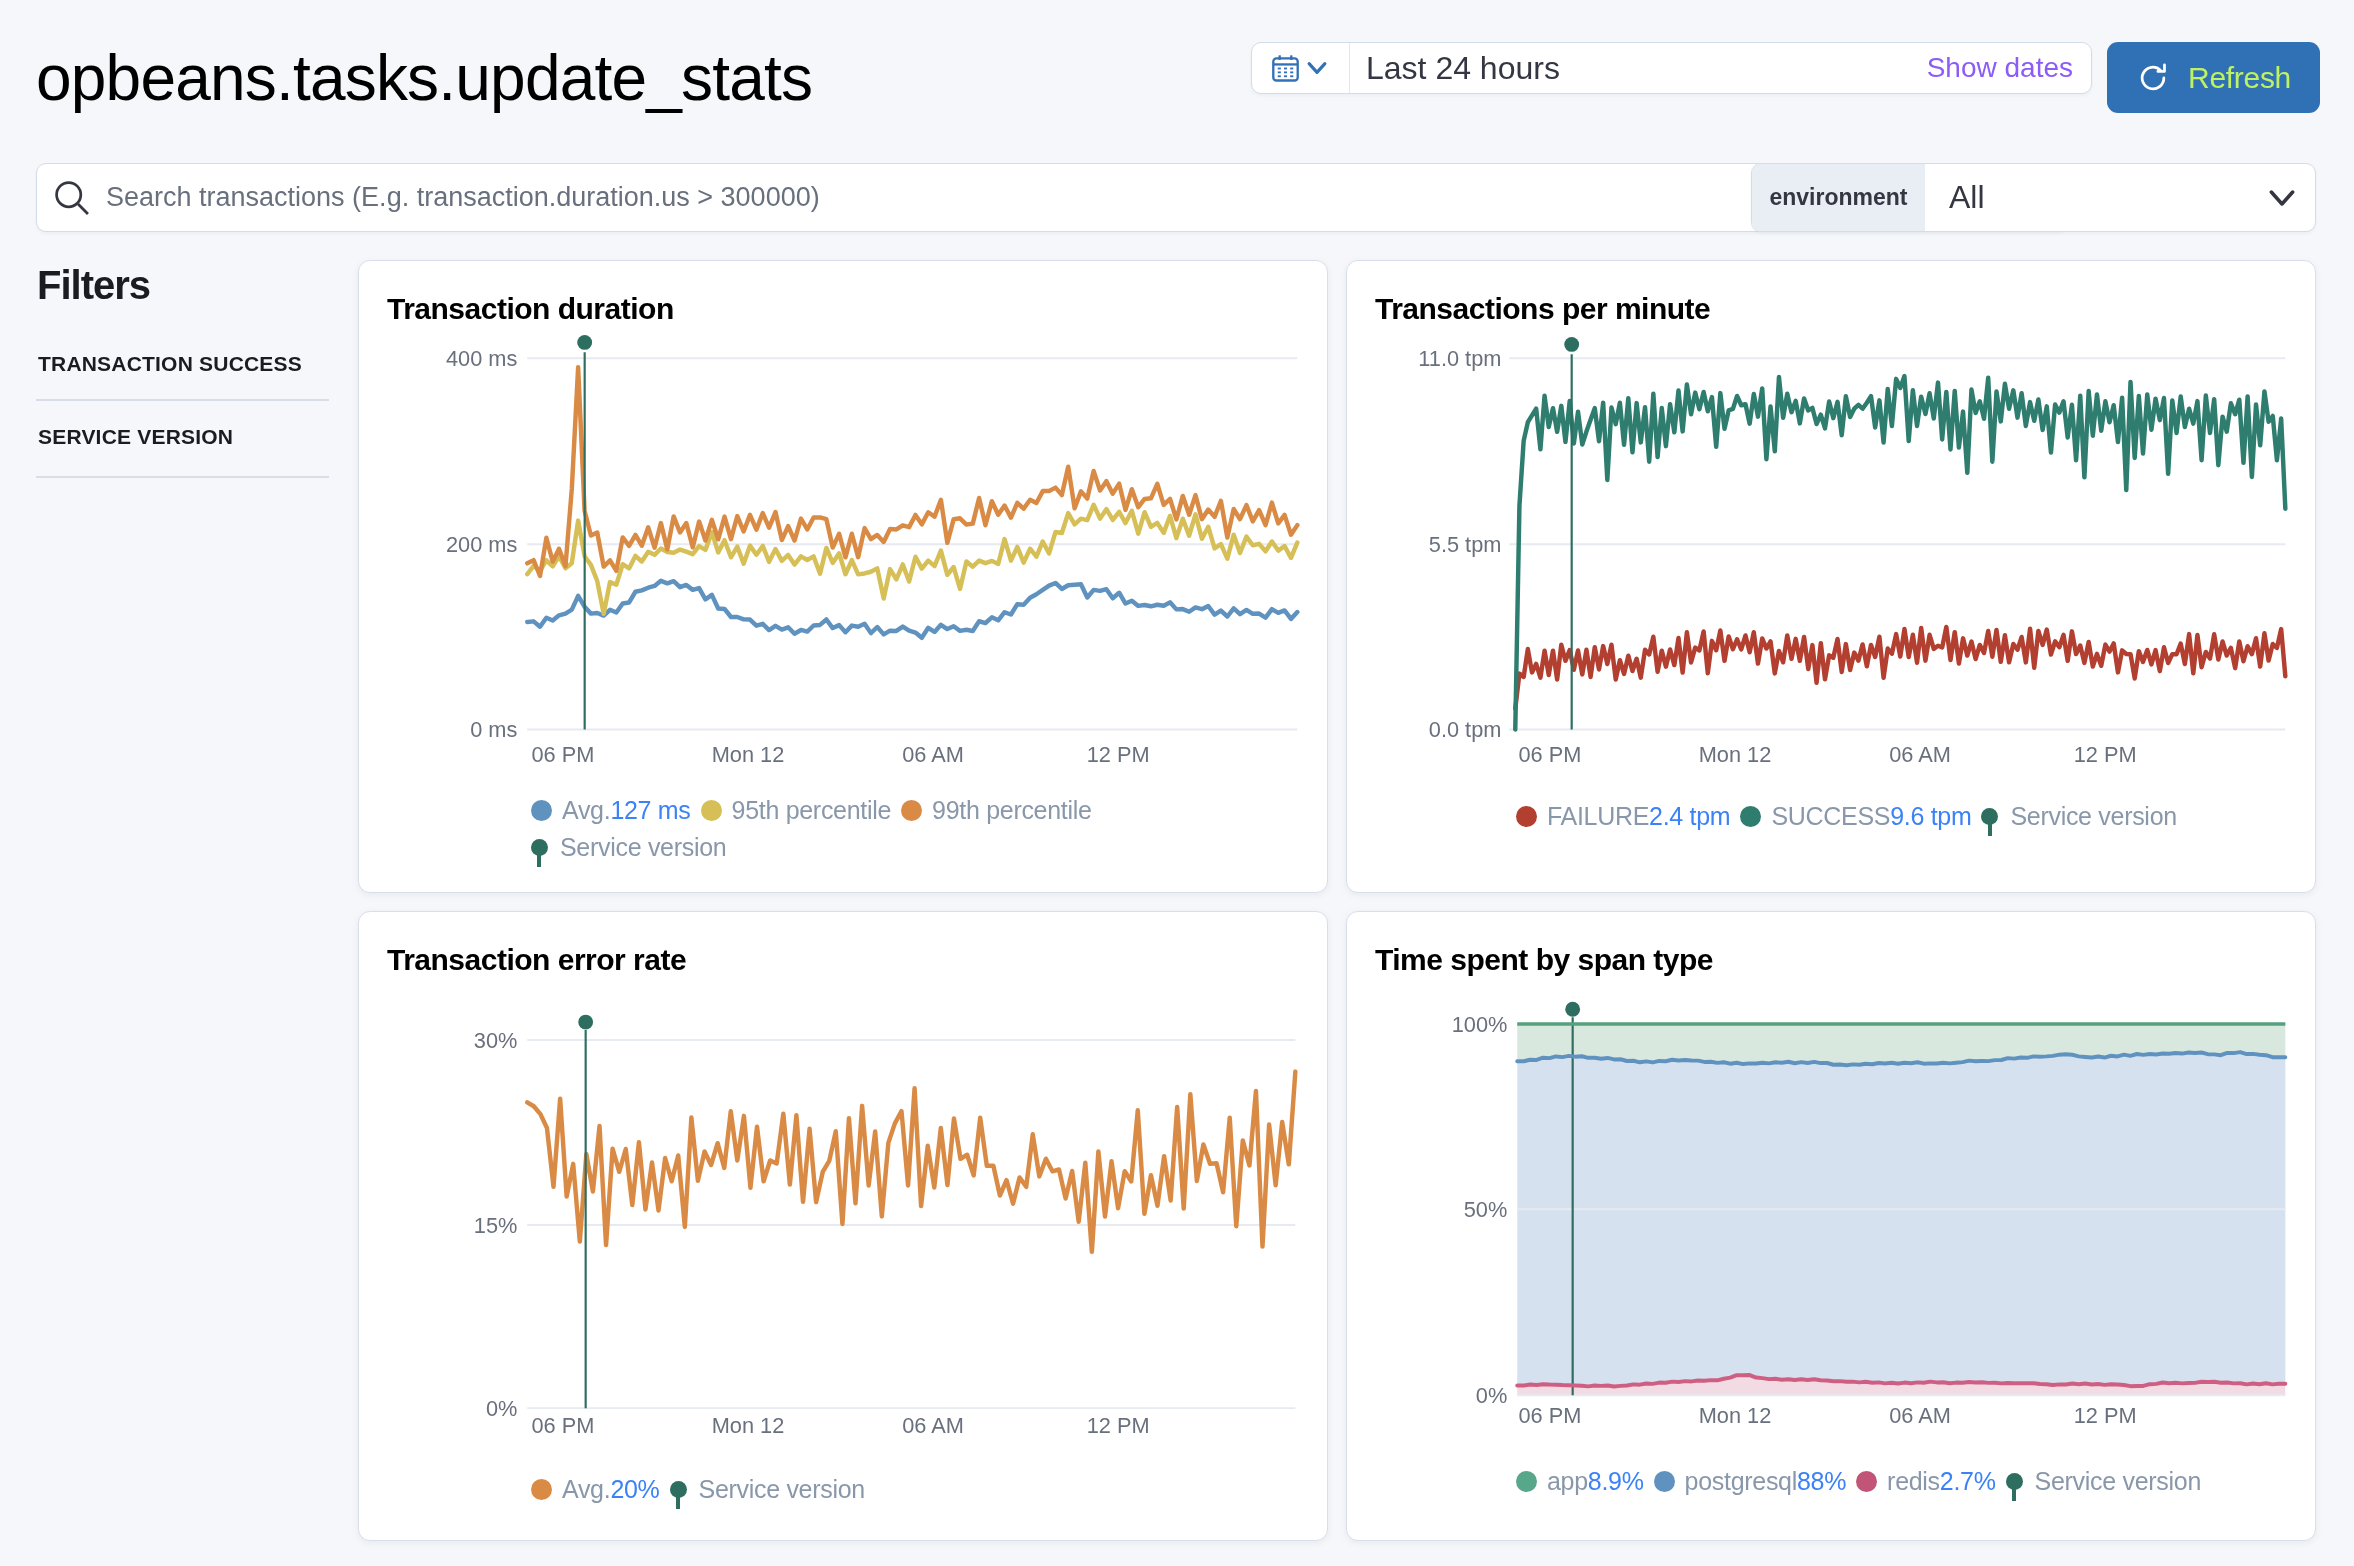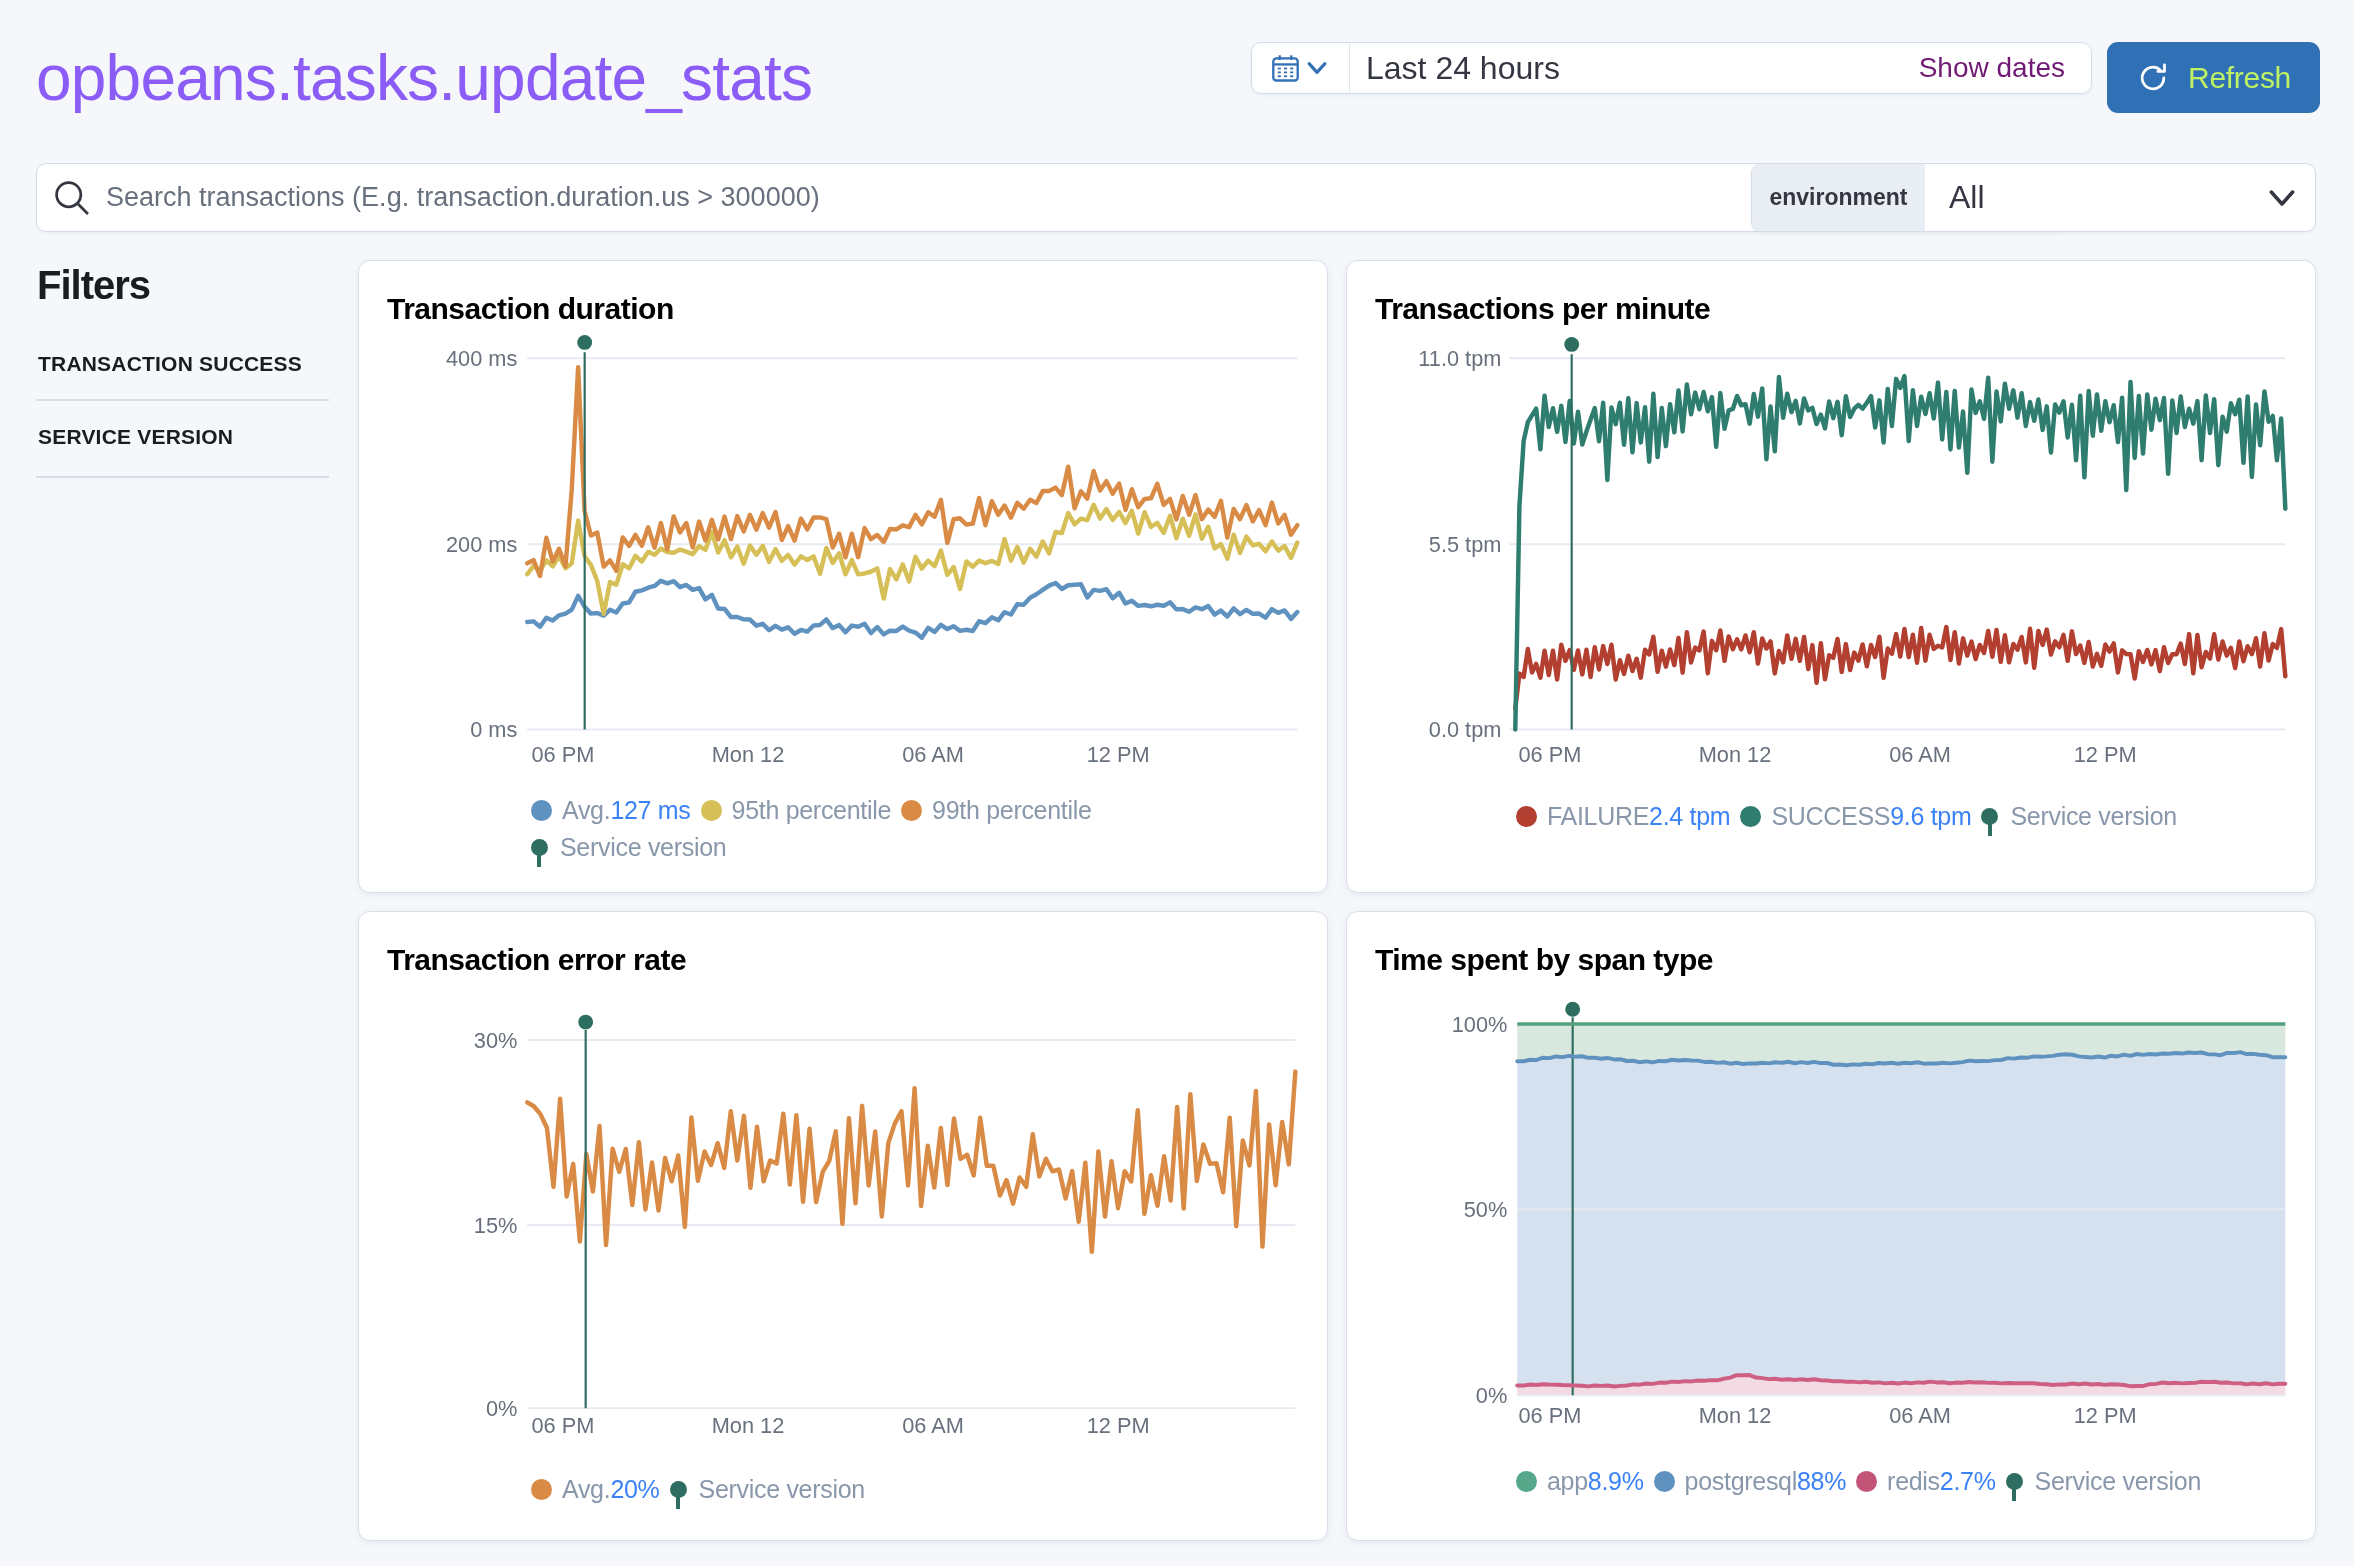--- a/index.html
+++ b/index.html
@@ -1,19 +1,19 @@
 <!DOCTYPE html>
 <html><head><meta charset="utf-8"><style>
 * { margin:0; padding:0; box-sizing:border-box; }
 html,body { width:2354px; height:1566px; background:#f5f7fa; font-family:"Liberation Sans", sans-serif; position:relative; overflow:hidden; }
-h1 { position:absolute; left:36px; top:41px; font-size:64px; font-weight:400; color:#8b5cf6; letter-spacing:-0.8px; }
+h1 { position:absolute; left:36px; top:41px; font-size:64px; font-weight:400; color:#000000; letter-spacing:-0.8px; }
 .datepicker { position:absolute; left:1251px; top:42px; width:841px; height:52px; background:#fff; border:1.5px solid #d3dce9; border-radius:10px; display:flex; align-items:center; box-shadow:0 2px 3px rgba(140,150,170,0.08); }
 .dp-left { width:98px; height:100%; display:flex; align-items:center; justify-content:center; gap:2px; border-right:1.5px solid #e2e6ee; }
 .dp-text { margin-left:16px; font-size:32px; color:#343741; flex:1; }
-.dp-show { margin-right:26px; font-size:28px; color:#701a75; font-weight:500; }
+.dp-show { margin-right:18px; font-size:28px; color:#8b5cf6; font-weight:500; }
 .refresh { position:absolute; left:2107px; top:42px; width:213px; height:71px; background:#3070B4; border-radius:11px; display:flex; align-items:center; justify-content:center; gap:18px; color:#bef264; font-size:30px; font-weight:400; letter-spacing:-0.3px; }
 .search { position:absolute; left:36px; top:163px; width:2032px; height:69px; background:#fff; border:1.5px solid #d3dce9; border-radius:10px; display:flex; align-items:center; box-shadow:0 2px 3px rgba(140,150,170,0.08); }
 .search svg { margin-left:13px; }
 .placeholder { margin-left:12px; font-size:27px; color:#69707d; }
 .env { position:absolute; left:1751px; top:163px; width:565px; height:69px; background:#fff; border:1.5px solid #d3dce9; border-radius:10px; display:flex; align-items:center; overflow:hidden; box-shadow:0 2px 3px rgba(140,150,170,0.08); }
 .env-label { width:173px; height:100%; background:#E9EDF4; display:flex; align-items:center; justify-content:center; font-size:23px; font-weight:700; color:#343741; }
 .env-val { margin-left:24px; font-size:32px; color:#343741; flex:1; }
 .env svg { margin-right:14px; }
 .filters-h { position:absolute; left:37px; top:263px; font-size:40px; font-weight:700; color:#1a1c21; letter-spacing:-1px; }
 .facc { position:absolute; left:38px; font-size:21px; font-weight:700; color:#1a1c21; letter-spacing:0.2px; }

